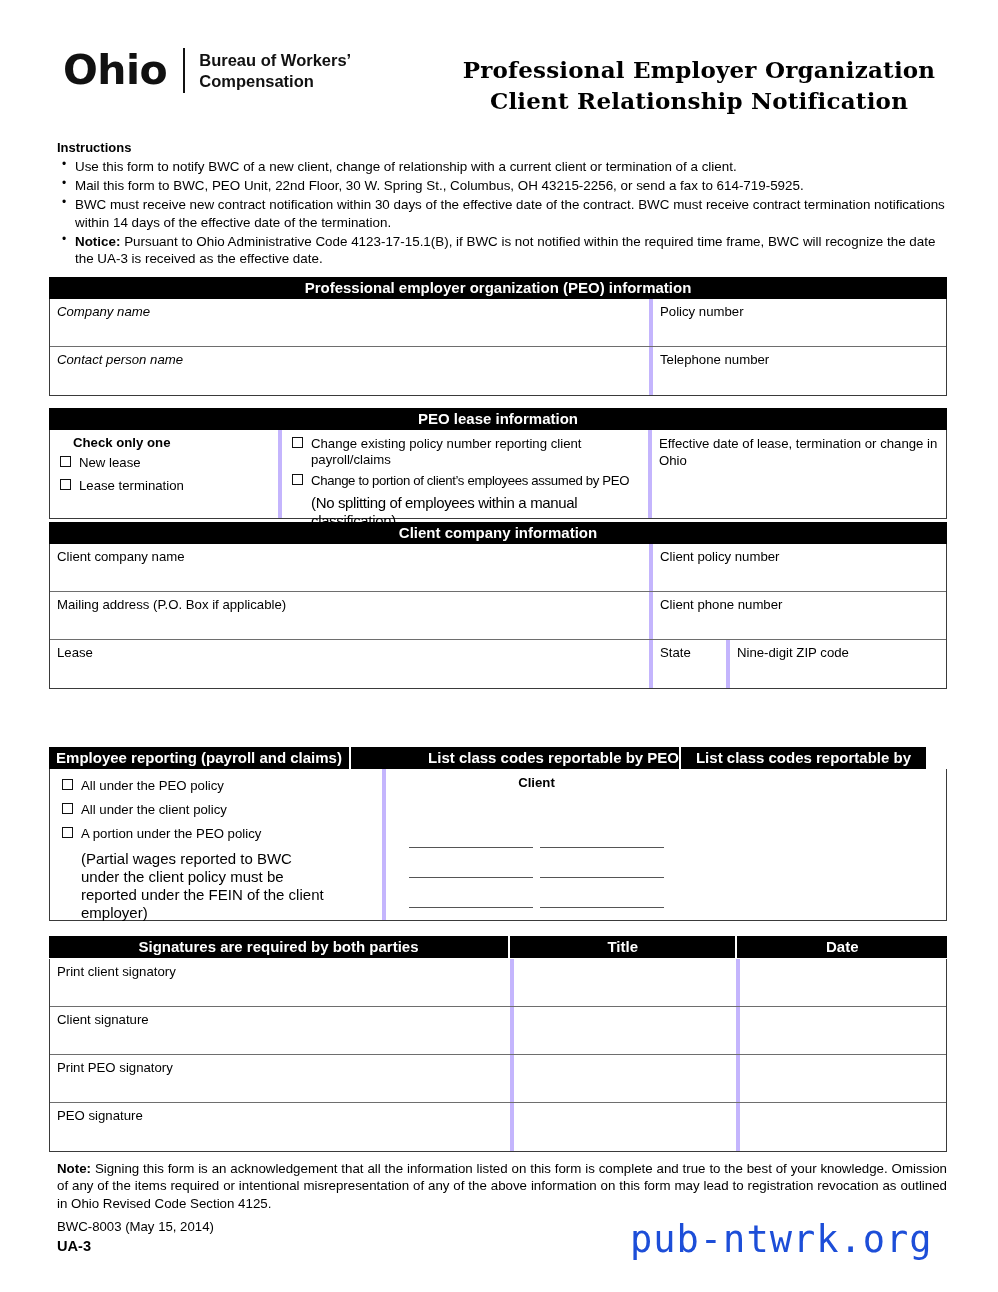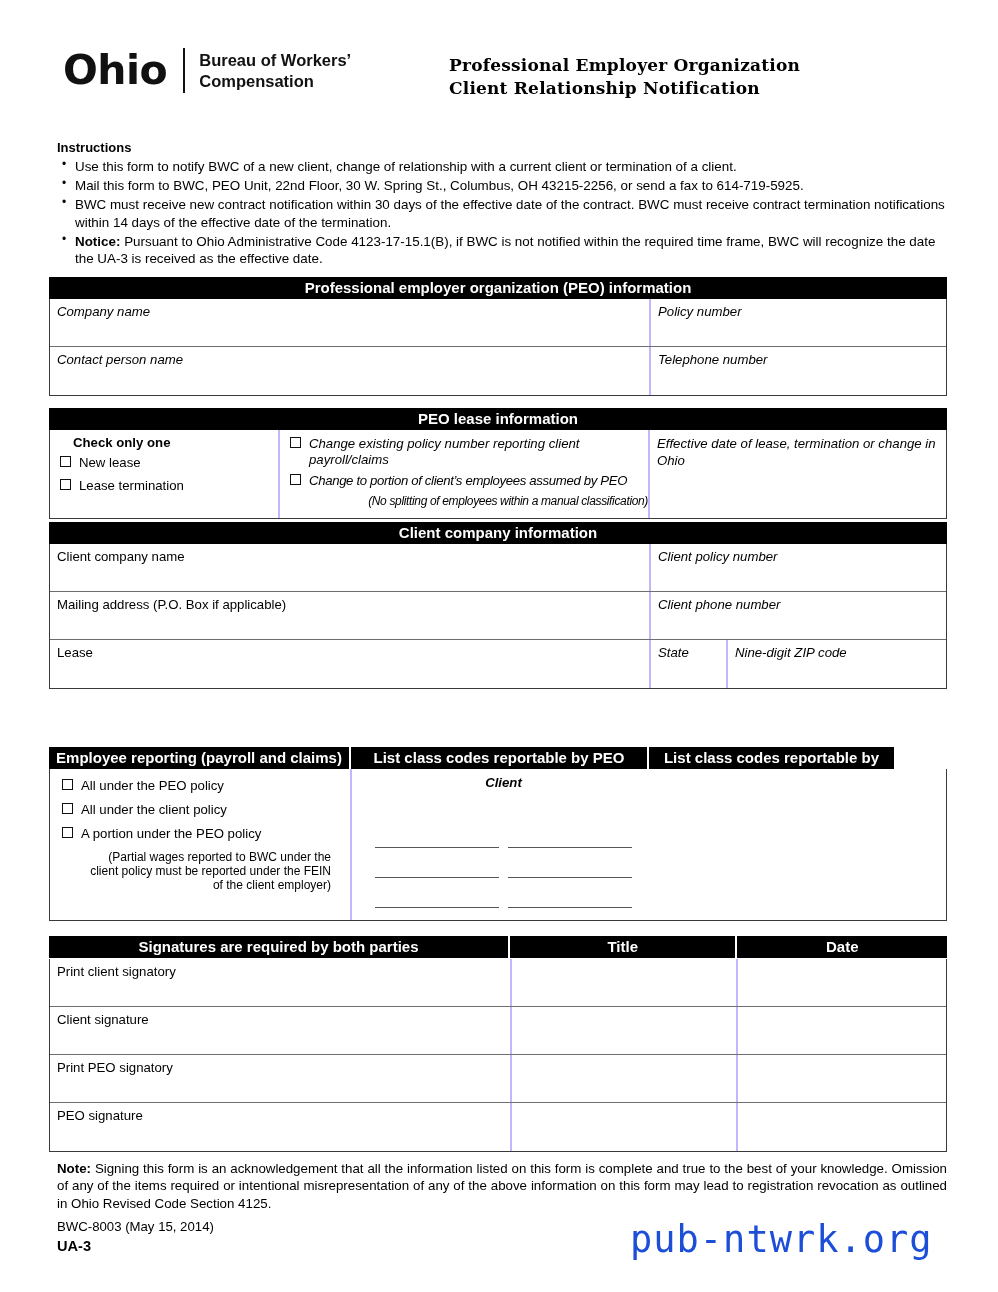--- a/index.html
+++ b/index.html
@@ -57,23 +57,24 @@
     font-weight: bold;
     font-size: 16.5px;
     line-height: 1.25;
     color: #111;
   }
   .title-block {
     position: absolute;
     right: 0;
     top: 10px;
     width: 500px;
+    text-align: center;
     font-family: "DejaVu Serif", serif;
     font-weight: bold;
-    font-size: 17px;
+    font-size: 23px;
     line-height: 1.35;
     letter-spacing: 0.2px;
     color: #000;
   }
 
   
   .instructions {
     position: absolute;
     left: 57px;
     top: 139px;
@@ -132,21 +133,21 @@
     box-sizing: border-box;
   }
   .row:last-child { border-bottom: none; }
   .cell {
     box-sizing: border-box;
     padding: 5px 0 0 7px;
     font-size: 13.2px;
     line-height: 1.25;
     position: relative;
   }
-  .cell + .cell { border-left: 2px solid #c4b5fd; font-style: italic; }
+  .cell + .cell { border-left: 4px solid #c4b5fd; }
 
   
   #peo-info { top: 277px; }
   #peo-info .row { height: 48px; }
   #peo-info .c-left  { width: 599px; font-style: italic; }
   #peo-info .c-right { width: 297px; }
 
   
   #peo-lease { top: 408px; }
   #peo-lease .grid { height: 89px; }
@@ -167,47 +168,46 @@
     width: 11px;
     height: 11px;
     border: 1.4px solid #111;
     box-sizing: border-box;
     flex: 0 0 11px;
     margin: 1px 8px 0 3px;
     background: #fff;
   }
   .chk-text { padding-top: 0px; }
   .sub-note {
-    font-size: 12px;
+    font-size: 15px;
     line-height: 1.2;
-    text-align: right;
   }
   .condensed { letter-spacing: -0.35px; }
 
   
   #client-info { top: 522px; }
   #client-info .row { height: 48px; }
   #client-info .c-left  { width: 599px; }
   #client-info .c-right { width: 297px; }
   #client-info .c-state { width: 77px; }
   #client-info .c-zip   { width: 220px; }
 
   
   #emp-report { top: 747px; }
   #emp-report .bars {
     display: flex;
     height: 22px;
   }
   #emp-report .bars .bar { height: 22px; }
   #emp-report .b1 { width: 300px; }
   #emp-report .bgap { width: 2px; background: #ffffff; }
-  #emp-report .b2 { width: 296px; }
+  #emp-report .b2 { width: 328px; text-align: right; }
   #emp-report .b3 { width: 245px; }
   #emp-report .grid { height: 152px; }
-  #emp-report .row { height: 100%; border-bottom: none; }
+  #emp-report .row { height: 100%; border-bottom: none; gap: 32px; }
   #emp-report .c-a { width: 300px; padding: 9px 0 0 9px; }
   #emp-report .c-b { width: 298px; padding-top: 6px; }
   #emp-report .c-c { width: 298px; padding-top: 6px; }
   #emp-report .chk-line { margin-bottom: 8px; }
   .col-heading {
     text-align: center;
     font-weight: bold;
     font-size: 13.2px;
     margin-bottom: 26px;
   }

